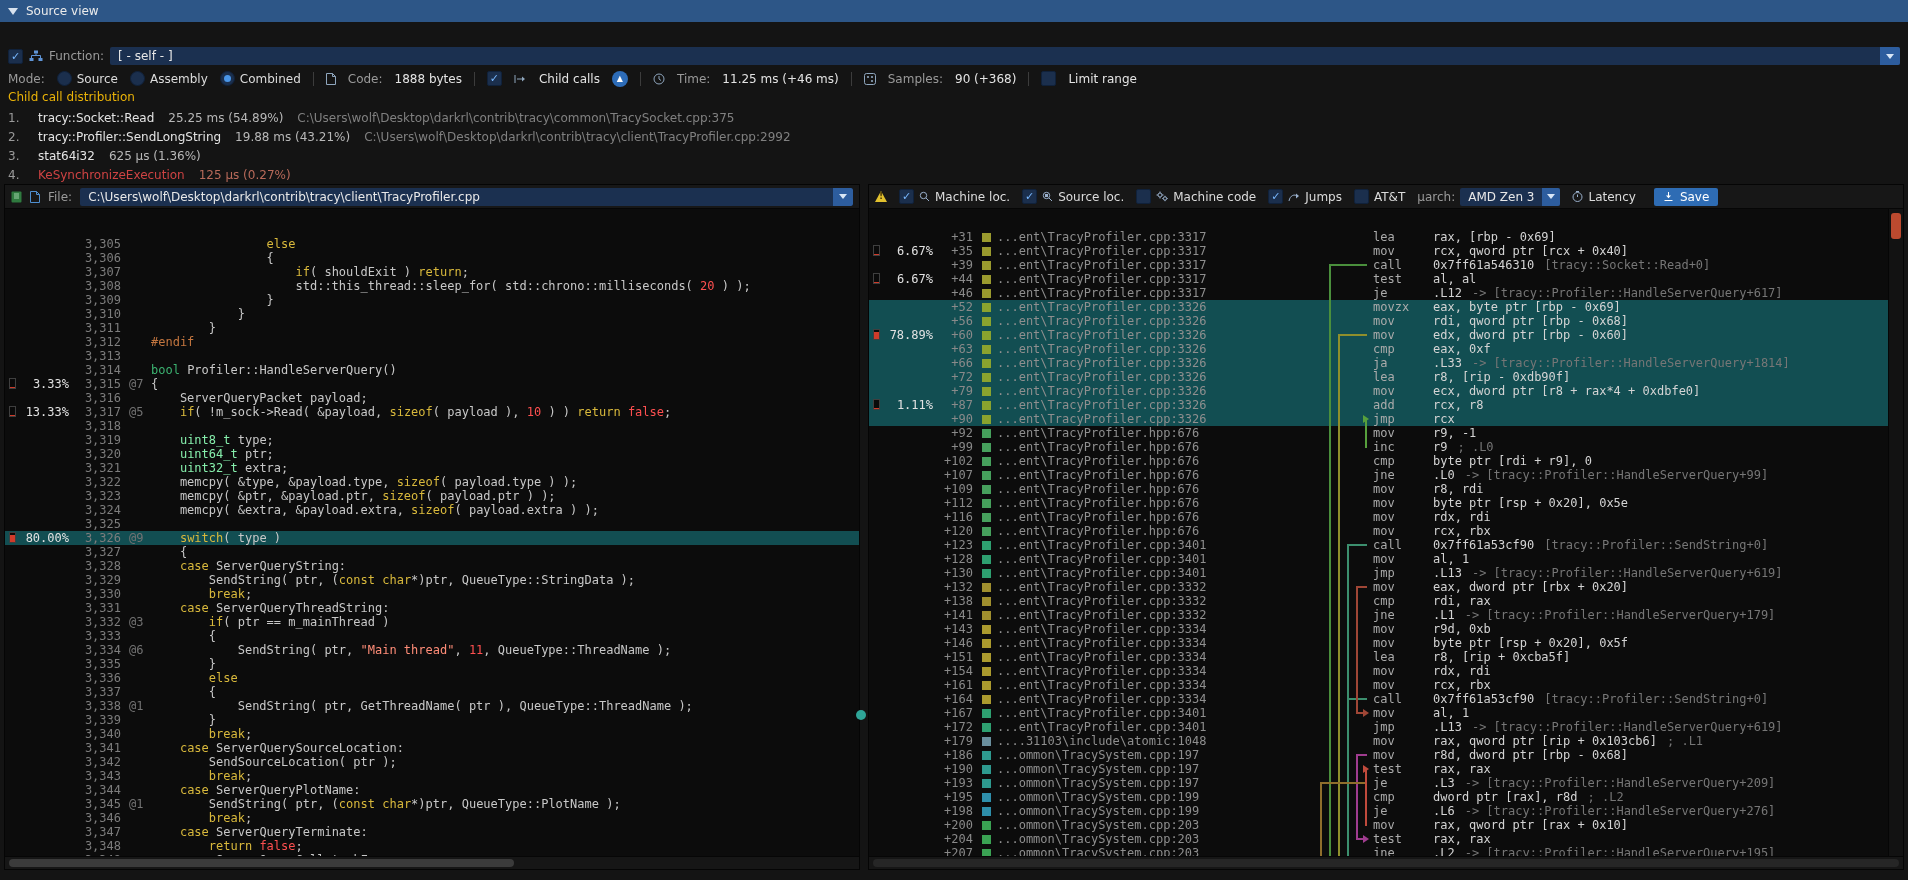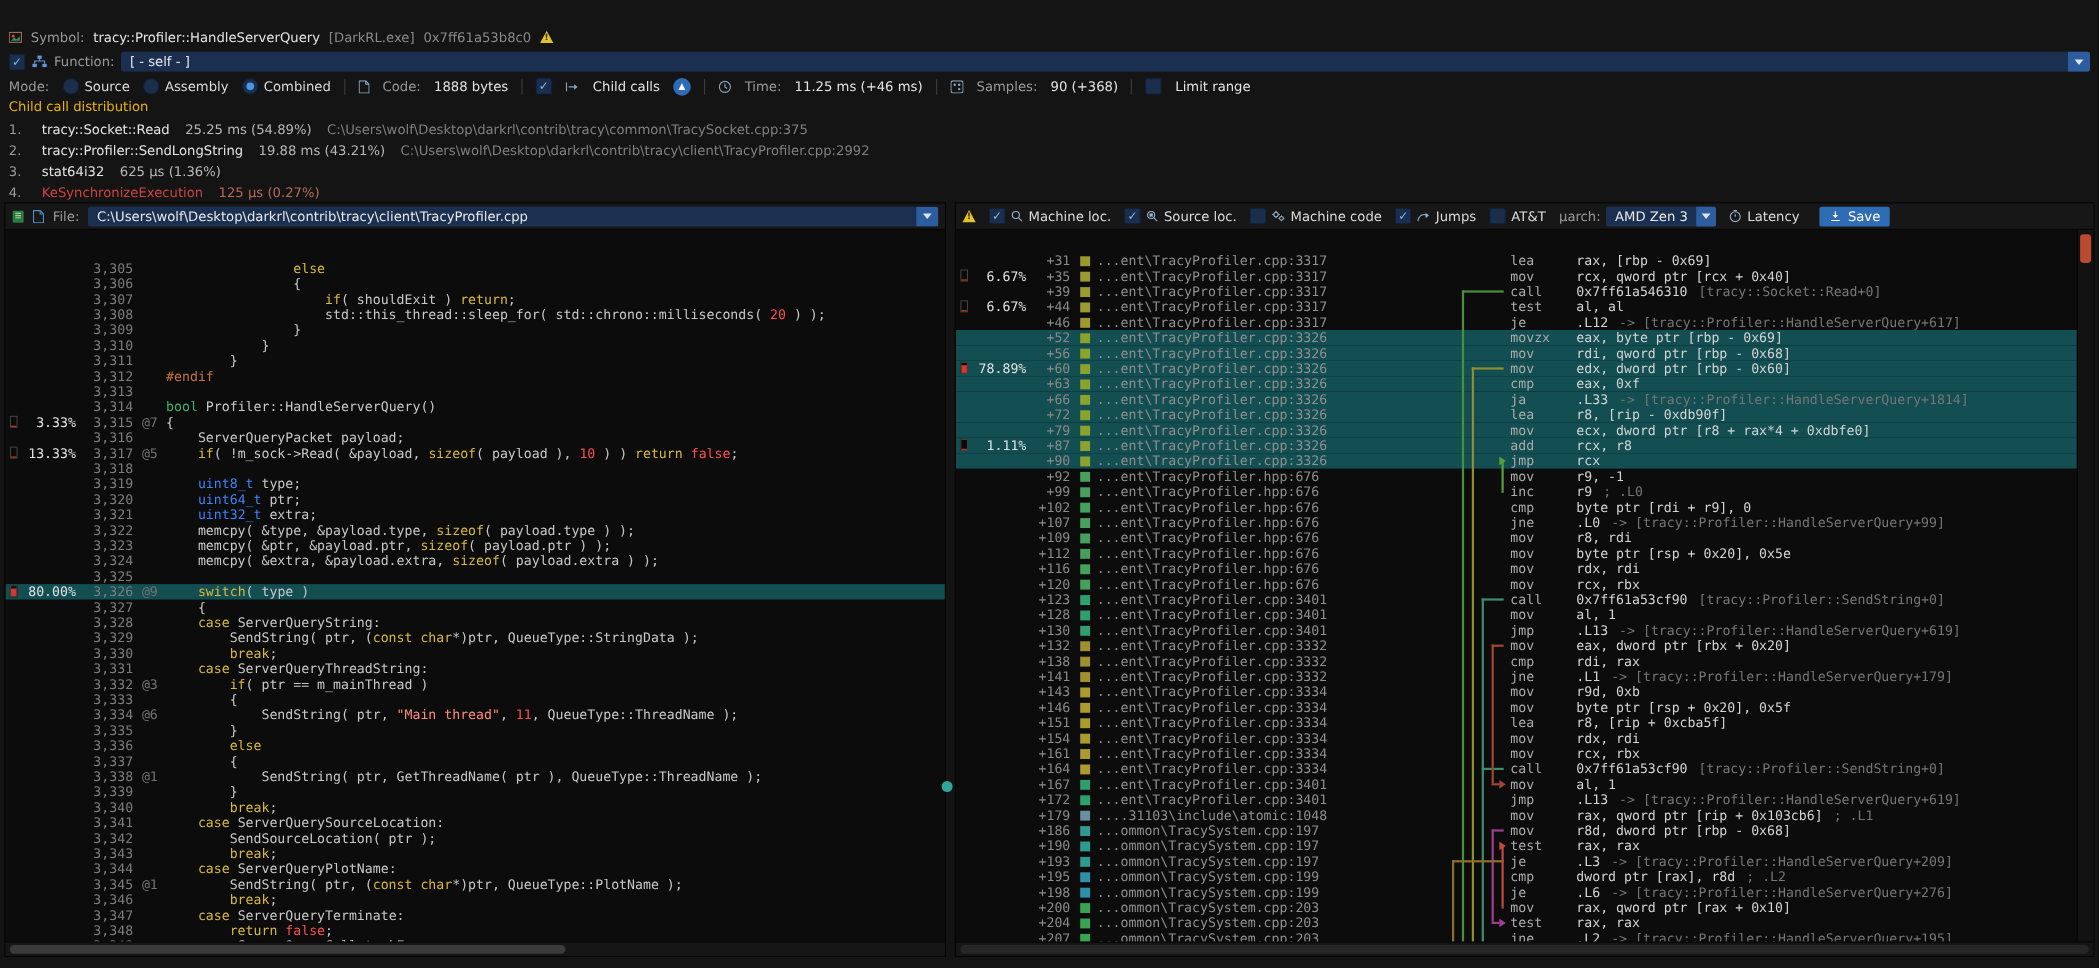--- a/index.html
+++ b/index.html
@@ -53,21 +53,21 @@
   
   .mono{font-family:"DejaVu Sans Mono","Liberation Mono",monospace;font-size:12px;line-height:14px;white-space:pre;}
   .srow{height:14px;display:flex;align-items:flex-start;}
   .srow.hl{background:#124e52;}
   .col-pct{width:68px;flex:none;position:relative;text-align:right;padding-right:4px;box-sizing:border-box;color:#e2e2e2;}
   .mini-bar{position:absolute;left:4px;top:1px;width:7px;height:11px;border:1px solid #3f3f3f;background:#0a0a0a;box-sizing:border-box;}
   .mini-bar i{position:absolute;left:0;right:0;bottom:0;background:#cf3b2a;display:block;}
   .col-ln{width:48px;flex:none;text-align:right;color:#7d7d7d;}
   .col-mk{width:30px;flex:none;padding-left:8px;color:#737373;box-sizing:border-box;}
   .col-code{flex:1;}
-  .tk-df{color:#c8c8c8;} .tk-kw{color:#d9b93c;} .tk-ty{color:#3cb371;} .tk-st{color:#3b82f6;}
+  .tk-df{color:#c8c8c8;} .tk-kw{color:#d9b93c;} .tk-ty{color:#3cb371;} .tk-st{color:#86efac;}
   .tk-num{color:#ff5050;} .tk-str{color:#ff8d78;} .tk-pre{color:#c4763f;}
   
   .asm-inner{position:absolute;left:0;top:-7px;right:14px;}
   .arow{height:14px;display:flex;align-items:center;}
   .arow.hl{background:#124e52;}
   .a-pct{width:64px;flex:none;position:relative;text-align:right;color:#e2e2e2;}
   .a-off{width:40px;flex:none;text-align:right;color:#8a8a8a;}
   .a-chipcol{width:24px;flex:none;position:relative;height:14px;}
   .a-chip{position:absolute;left:9px;top:2.5px;width:9px;height:9px;}
   .a-loc{width:312px;flex:none;color:#8f8f8f;overflow:hidden;}
@@ -86,35 +86,25 @@
   .combo .carr{width:18px;height:18px;background:#2d5d9e;border-radius:0 2px 2px 0;display:flex;align-items:center;justify-content:center;}
   .combo .carr i{width:0;height:0;border-left:4px solid transparent;border-right:4px solid transparent;border-top:5px solid #d8e6f6;}
   .btn-save{display:flex;align-items:center;gap:6px;background:#2e6cb4;height:18px;padding:0 9px;border-radius:2px;color:#fff;}
   .icon{display:inline-flex;align-items:center;justify-content:center;flex:none;}
 </style>
 </head>
 <body>
 
 <div class="window">
 
-
-  <div class="urow row-symbol">
-    <span class="icon">
-      <svg width="12" height="12">
-          <rect x="0.5" y="1.5" width="11" height="9" fill="none" stroke="#a06a50"></rect>
-          <circle cx="4" cy="5" r="1.3" fill="#c05040"></circle>
-          <path d="M2 9l3-3 2 2 3-3v4z" fill="#3c8f6e"></path>
-        </svg>
-    </span>
-    <span class="lbl">Symbol:</span>
-    <span class="val">tracy::Profiler::HandleServerQuery</span>
-    <span class="dim">[DarkRL.exe]</span>
-    <span class="dim">0x7ff61a53b8c0</span>
-    <span class="warn"></span>
-  </div>
+  <div class="titlebar">
+    <span class="tri-down"></span>
+    <span>Source view</span>
+  </div>
+
 
   <div class="urow row-function">
     <span class="checkbox">✓</span>
     <span class="icon">
       <svg width="14" height="12">
           <rect x="5" y="0.5" width="4" height="3" fill="#5f94d6"></rect>
           <rect x="0.5" y="8" width="4" height="3" fill="#5f94d6"></rect>
           <rect x="9.5" y="8" width="4" height="3" fill="#5f94d6"></rect>
           <path d="M7 3.5v2M2.5 8V5.5h9V8" stroke="#5f94d6" fill="none"></path>
         </svg>

